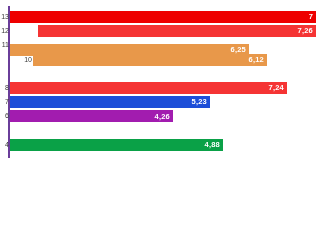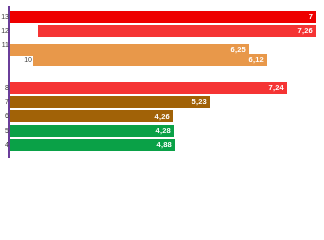--- a/index.html
+++ b/index.html
@@ -97,36 +97,30 @@
         </div>
       </div>
       <div class="bar-row" style="top: 82px; height: 12px;">
         <span class="cat-label">8</span>
         <div class="bar" style="background: rgb(245, 52, 52); width: 277px; padding-left: 40px;">
           <span class="bar-value">7,24</span>
         </div>
       </div>
       <div class="bar-row" style="top: 96.2px; height: 12px;">
         <span class="cat-label">7</span>
-        <div class="bar" style="background: #a16207; width: 200px;">
+        <div class="bar" style="background: #1d4ed8; width: 200px;">
           <span class="bar-value">5,23</span>
         </div>
       </div>
       <div class="bar-row" style="top: 110.4px; height: 12px;">
         <span class="cat-label">6</span>
-        <div class="bar" style="background: #a16207; width: 163px;">
+        <div class="bar" style="background: #a21caf; width: 163px;">
           <span class="bar-value">4,26</span>
-        </div>
-      </div>
-      <div class="bar-row" style="top: 124.6px; height: 12px;">
-        <span class="cat-label">5</span>
-        <div class="bar" style="background: rgb(10, 161, 71); width: 164px;">
-          <span class="bar-value">4,28</span>
         </div>
       </div>
       <div class="bar-row" style="top: 138.8px; height: 12px;">
         <span class="cat-label">4</span>
-        <div class="bar" style="background: rgb(10, 161, 71); width: 165px;">
+        <div class="bar" style="background: rgb(10, 161, 71); width: 213px;">
           <span class="bar-value">4,88</span>
         </div>
       </div>
     </div>
 </div>
 
 </body></html>

